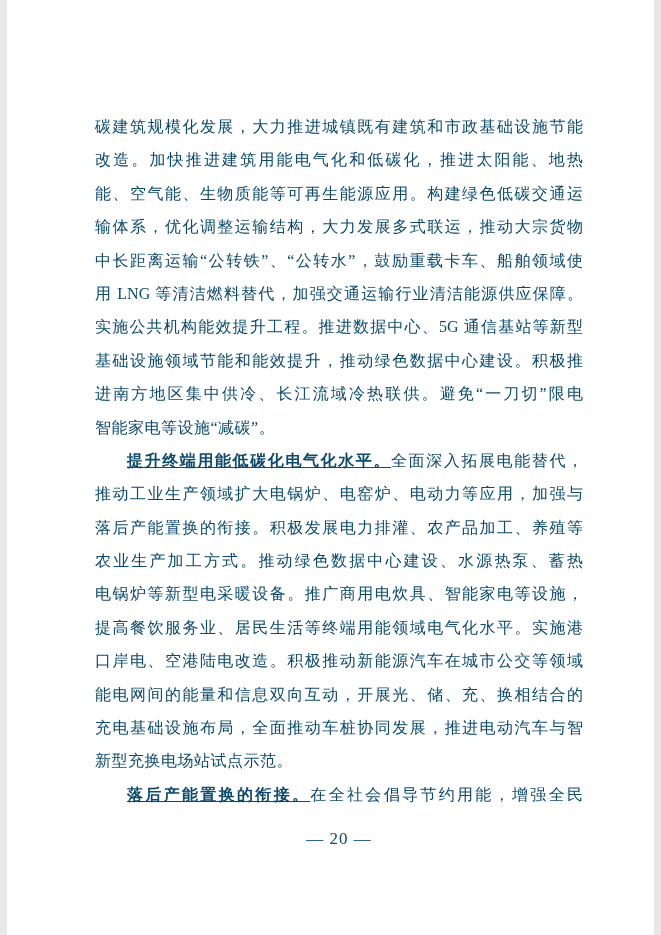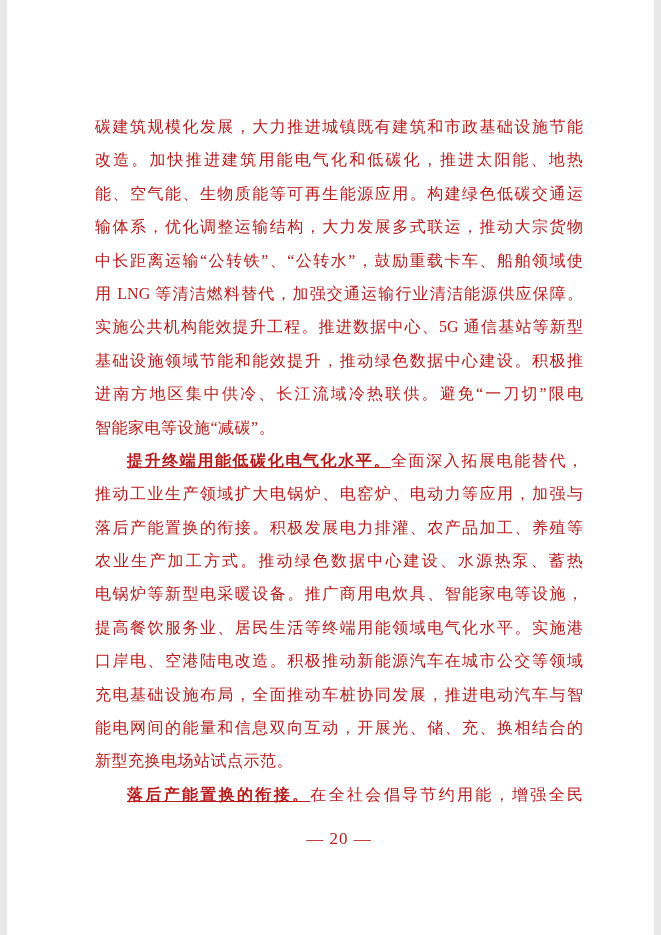--- a/index.html
+++ b/index.html
@@ -3,21 +3,21 @@
 <meta charset="utf-8">
 <style>
   html, body { margin: 0; padding: 0; background: #e8e8e8; }
   .page {
     position: relative;
     width: 647px;
     height: 935px;
     margin: 0 auto;
     background: #ffffff;
     font-family: "Liberation Serif", "DejaVu Serif", serif;
-    color: #b91c1c;
+    color: #0c4a6e;
     overflow: hidden;
   }
   .text-block {
     position: absolute;
     left: 88px;
     top: 110px;
     width: 488px;
     font-size: 16px;
     line-height: 33.4px;
   }
@@ -67,21 +67,21 @@
       <div class="line j"><span>基础设施领域节能和能效提升，推动绿色数据中心建设。积极推</span></div>
       <div class="line j"><span>进南方地区集中供冷、长江流域冷热联供。避免“一刀切”限电</span></div>
       <div class="line"><span>智能家电等设施“减碳”。</span></div>
       <div class="line j indent"><span class="bold">提升终端用能低碳化电气化水平。</span><span>全面深入拓展电能替代，</span></div>
       <div class="line j"><span>推动工业生产领域扩大电锅炉、电窑炉、电动力等应用，加强与</span></div>
       <div class="line j"><span>落后产能置换的衔接。积极发展电力排灌、农产品加工、养殖等</span></div>
       <div class="line j"><span>农业生产加工方式。推动绿色数据中心建设、水源热泵、蓄热</span></div>
       <div class="line j"><span>电锅炉等新型电采暖设备。推广商用电炊具、智能家电等设施，</span></div>
       <div class="line j"><span>提高餐饮服务业、居民生活等终端用能领域电气化水平。实施港</span></div>
       <div class="line j"><span>口岸电、空港陆电改造。积极推动新能源汽车在城市公交等领域</span></div>
+      <div class="line j"><span>能电网间的能量和信息双向互动，开展光、储、充、换相结合的</span></div>
       <div class="line j"><span>充电基础设施布局，全面推动车桩协同发展，推进电动汽车与智</span></div>
-      <div class="line j"><span>能电网间的能量和信息双向互动，开展光、储、充、换相结合的</span></div>
       <div class="line"><span>新型充换电场站试点示范。</span></div>
       <div class="line j indent"><span class="bold">落后产能置换的衔接。</span><span>在全社会倡导节约用能，增强全民</span></div>
     </div>
   <div class="footer">
     <span>— 20 —</span>
   </div>
 </div>
 
 </body></html>

